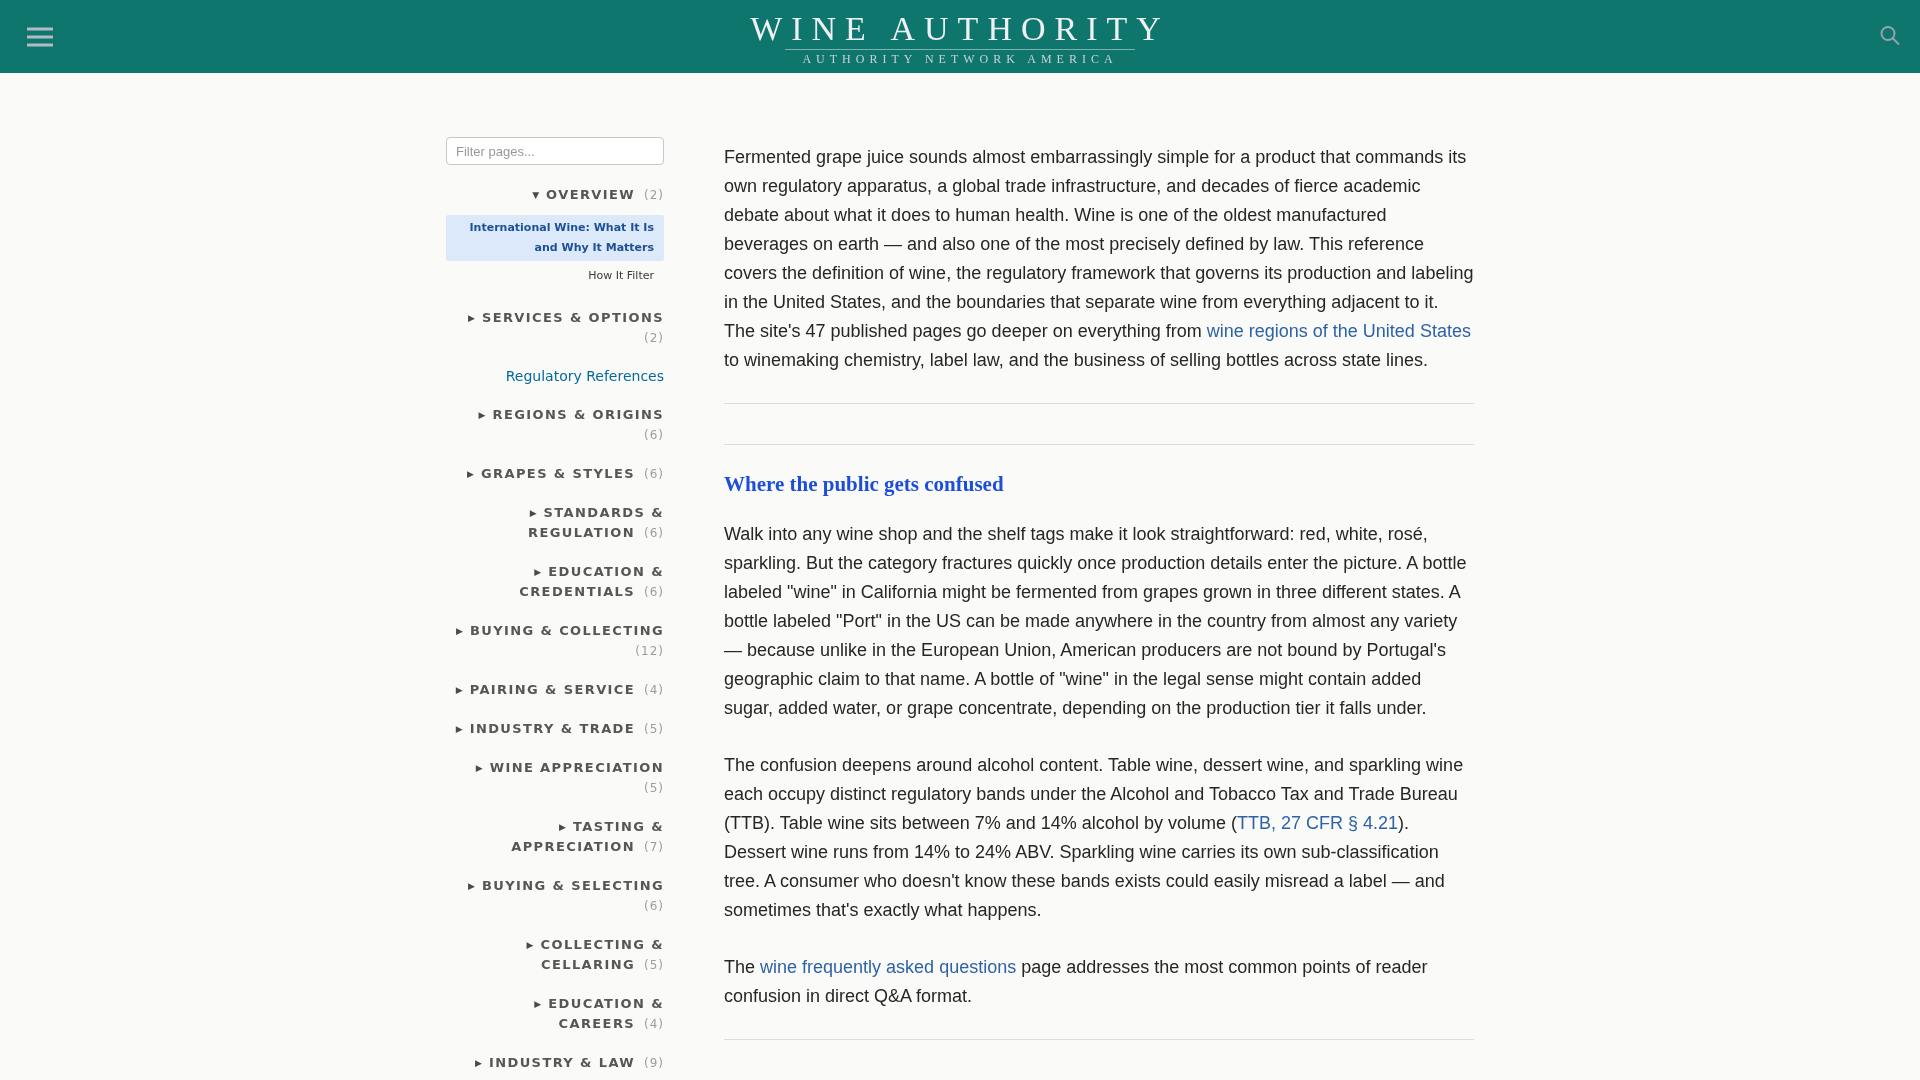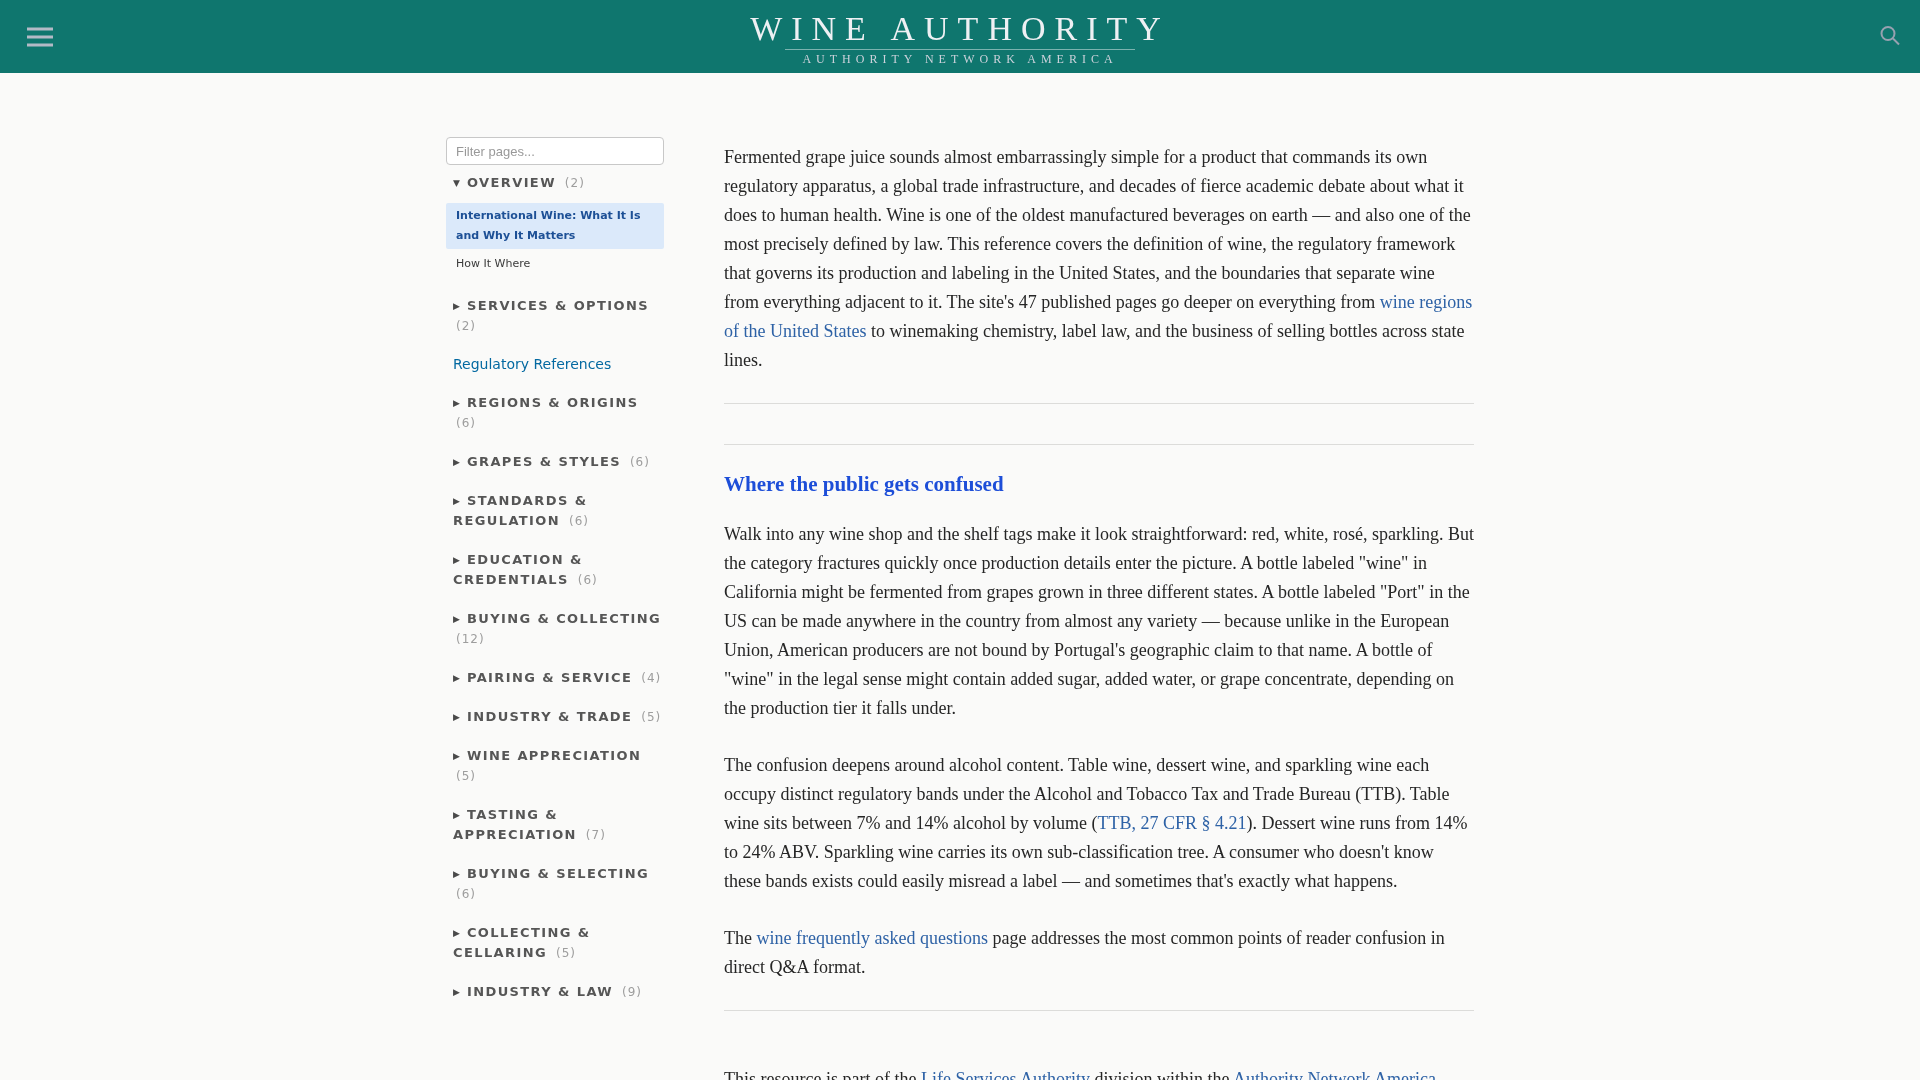--- a/index.html
+++ b/index.html
@@ -54,21 +54,21 @@
   }
 
   
   .filter-input {
     width: 100%; height: 28px;
     border: 1px solid #c8c8c8; border-radius: 4px; background: #fff;
     padding: 0 9px; font-family: Liberation Sans, sans-serif; font-size: 13px; color: #444;
     outline: none;
   }
   .filter-input::placeholder { color: #999; }
-  .nav { margin-top: 8px; }
+  .nav { margin-top: 20px; text-align: right; }
   .nav-item { margin-bottom: 19px; }
   .section-row {
     font-size: 13px; font-weight: bold; color: #565656;
     letter-spacing: 1.4px; line-height: 19px; cursor: pointer; padding-left: 7px;
   }
   .section-row .arrow {
     font-size: 9px; color: #4a4a4a; margin-right: 7px;
     display: inline-block; vertical-align: 1px; letter-spacing: 0;
   }
   .section-row .count {
@@ -83,21 +83,21 @@
   .child-item.selected {
     background: #dbe9fa; color: #1d5096; font-weight: bold;
   }
   .page-item {
     font-size: 14px; color: #0369a1; line-height: 19px;
     padding-left: 7px; cursor: pointer;
   }
 
   
   .main p {
-    font-family: Liberation Serif, serif;
+    font-family: Liberation Sans, sans-serif;
     font-size: 18px; line-height: 29px; color: #262626;
     margin: 0 0 28px 0;
   }
   .main a {
     color: #2e62a6; text-decoration: none; cursor: pointer;
   }
   .main h2 {
     font-family: "Liberation Serif", serif;
     font-size: 21px; line-height: 25px; color: #1d4ed8;
     margin: 0 0 23px 0; font-weight: bold;
@@ -132,21 +132,21 @@
 </header>
 
 <div class="container">
   <aside class="sidebar">
     <input class="filter-input" type="text" placeholder="Filter pages..." style="">
     <nav class="nav" id="sidebar-nav">
         <div class="nav-item">
           <div class="section-row"><span class="arrow">▼</span><span class="section-label">OVERVIEW</span> <span class="count">(2)</span></div>
           <div class="children">
             <div class="child-item selected">International Wine: What It Is and Why It Matters</div>
-            <div class="child-item">How It Where</div>
+            <div class="child-item">How It Filter</div>
           </div>
         </div>
         <div class="nav-item">
           <div class="section-row"><span class="arrow">▶</span><span class="section-label">SERVICES &amp; OPTIONS</span> <span class="count">(2)</span></div>
         </div>
         <div class="nav-item">
           <div class="page-item">Regulatory References</div>
         </div>
         <div class="nav-item">
           <div class="section-row"><span class="arrow">▶</span><span class="section-label">REGIONS &amp; ORIGINS</span> <span class="count">(6)</span></div>
@@ -173,20 +173,23 @@
           <div class="section-row"><span class="arrow">▶</span><span class="section-label">WINE APPRECIATION</span> <span class="count">(5)</span></div>
         </div>
         <div class="nav-item">
           <div class="section-row"><span class="arrow">▶</span><span class="section-label">TASTING &amp; APPRECIATION</span> <span class="count">(7)</span></div>
         </div>
         <div class="nav-item">
           <div class="section-row"><span class="arrow">▶</span><span class="section-label">BUYING &amp; SELECTING</span> <span class="count">(6)</span></div>
         </div>
         <div class="nav-item">
           <div class="section-row"><span class="arrow">▶</span><span class="section-label">COLLECTING &amp; CELLARING</span> <span class="count">(5)</span></div>
+        </div>
+        <div class="nav-item">
+          <div class="section-row"><span class="arrow">▶</span><span class="section-label">EDUCATION &amp; CAREERS</span> <span class="count">(4)</span></div>
         </div>
         <div class="nav-item">
           <div class="section-row"><span class="arrow">▶</span><span class="section-label">INDUSTRY &amp; LAW</span> <span class="count">(9)</span></div>
         </div>
       </nav>
   </aside>
   <main class="main" id="main-content">
       <p>Fermented grape juice sounds almost embarrassingly simple for a product that commands its own regulatory apparatus, a global trade infrastructure, and decades of fierce academic debate about what it does to human health. Wine is one of the oldest manufactured beverages on earth — and also one of the most precisely defined by law. This reference covers the definition of wine, the regulatory framework that governs its production and labeling in the United States, and the boundaries that separate wine from everything adjacent to it. The site's 47 published pages go deeper on everything from <a>wine regions of the United States</a> to winemaking chemistry, label law, and the business of selling bottles across state lines.</p>
       <div class="divider-double">
         <hr class="rule">

